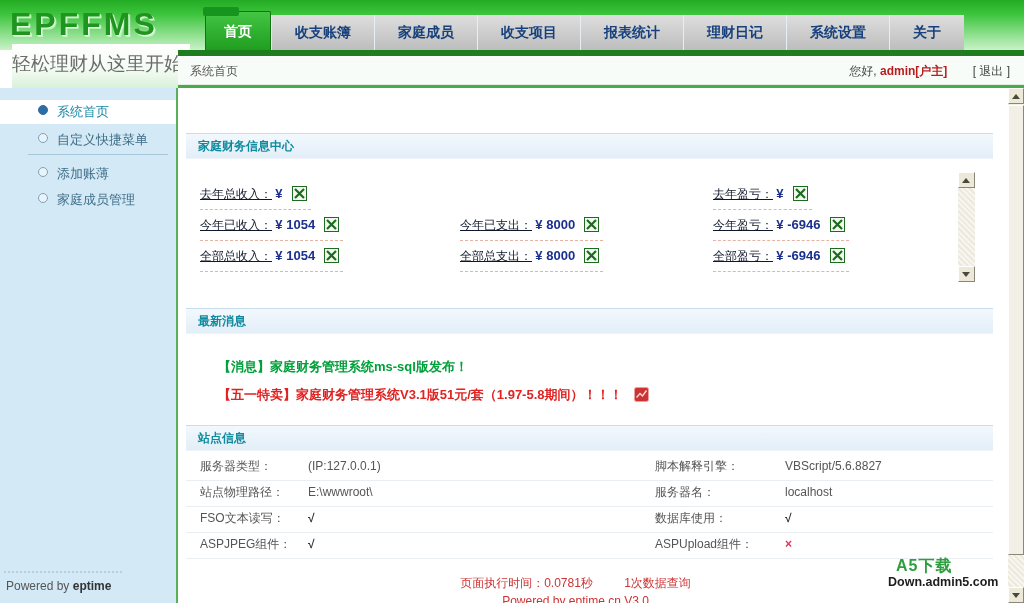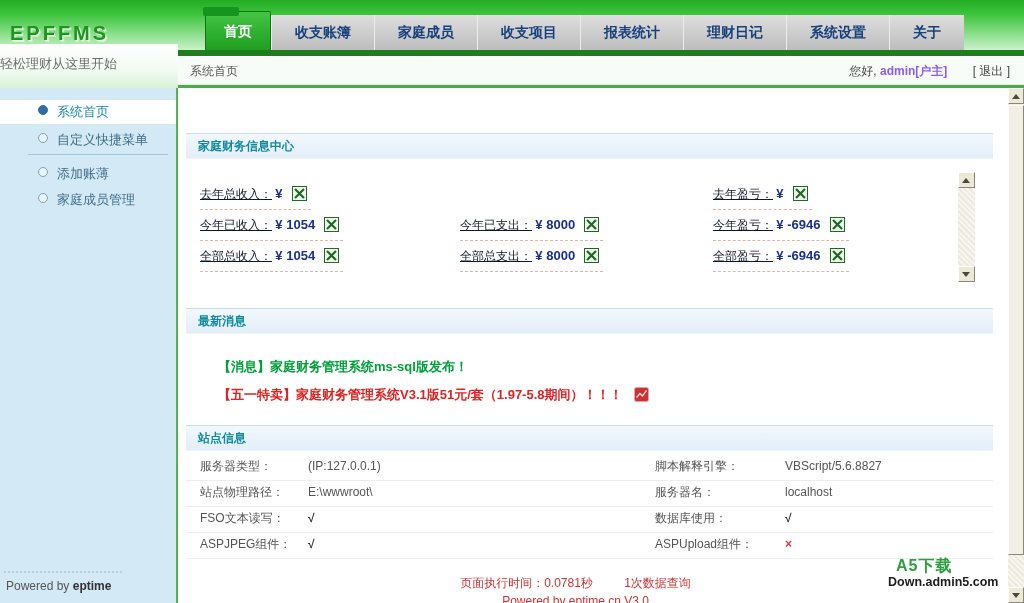--- a/index.html
+++ b/index.html
@@ -3,45 +3,45 @@
 <meta charset="utf-8">
 <style>
   html,body{margin:0;padding:0;background:#888;}
   #page{position:relative;width:1024px;height:603px;overflow:hidden;background:#fff;
         font-family:"Liberation Sans","DejaVu Sans",sans-serif;font-size:12px;}
 
   
   #hdr-green{position:absolute;left:0;top:0;width:1024px;height:50px;
     background:linear-gradient(180deg,#23ab23 0%,#3cc43c 28%,#8fe08f 70%,#c9f2c9 100%);}
   #logo{position:absolute;left:10px;top:6px;width:168px;height:36px;
-    color:#1f941f;font-size:20px;font-weight:800;letter-spacing:3px;
-    text-shadow:1px 1px 0 #dfffdf,2px 2px 0 rgba(255,255,255,.5);cursor:pointer;margin-top:16px;}
-  #tagline-zone{position:absolute;left:0;top:44px;width:178px;height:44px;
+    color:#1f941f;font-size:32px;font-weight:800;letter-spacing:3px;
+    text-shadow:1px 1px 0 #dfffdf,2px 2px 0 rgba(255,255,255,.5);cursor:pointer;}
+  #tagline-zone{position:absolute;left:12px;top:44px;width:178px;height:44px;
     background:linear-gradient(180deg,#ffffff 0%,#f2fbf2 60%,#d8f0d8 100%);
-    color:#6b6b6b;font-size:13px;line-height:40px;padding-left:0;box-sizing:border-box;}
+    color:#6b6b6b;font-size:19px;line-height:40px;padding-left:0;box-sizing:border-box;}
 
   
   #nav{position:absolute;left:205px;top:12px;height:38px;display:flex;align-items:flex-end;}
   .tab{height:35px;line-height:35px;padding:0 23px;background:linear-gradient(180deg,#dedede,#bdbdbd);
     color:#17407c;font-size:14px;font-weight:bold;border-left:1px solid #e9eef2;cursor:pointer;white-space:nowrap;}
   .tab:first-child{border-left:none;}
   .tab.active{position:relative;height:38px;line-height:38px;padding:0 18px;
     background:linear-gradient(180deg,#44c544 0%,#1f9e1f 100%);
     color:#ffffff;border:1px solid #117511;border-bottom:none;border-radius:2px 2px 0 0;}
   .tab.active::before{content:"";position:absolute;left:-3px;top:-5px;width:36px;height:9px;
     background:#17941d;border-radius:2px;}
   #strip{position:absolute;left:178px;top:50px;width:846px;height:6px;background:#1e7e1e;}
 
   
   #crumb{position:absolute;left:178px;top:56px;width:846px;height:29px;
     background:#f8fcf8;border-top:1px solid #ffffff;border-bottom:1px solid #e3eee3;
     color:#555;line-height:28px;box-sizing:border-box;}
   #crumb-left{position:absolute;left:12px;top:0;}
   #crumb-right{position:absolute;right:14px;top:0;color:#444;}
-  #crumb-right b{color:#8b5cf6;}
+  #crumb-right b{color:#b91c1c;}
   #logout{color:#444;cursor:pointer;margin-left:22px;}
   #crumb-line{position:absolute;left:178px;top:85px;width:846px;height:3px;background:#49ac49;}
 
   
   #sidebar{position:absolute;left:0;top:88px;width:178px;height:515px;
     background:#d3e9f6;border-right:2px solid #57b057;box-sizing:border-box;}
   .side-item{position:absolute;left:0;width:176px;height:24px;line-height:24px;cursor:pointer;
     color:#3f6e88;font-size:13px;}
   .side-item.active{background:#ffffff;color:#1c89a8;}
   .bullet{display:inline-block;width:8px;height:8px;border-radius:50%;margin:0 9px 0 38px;

